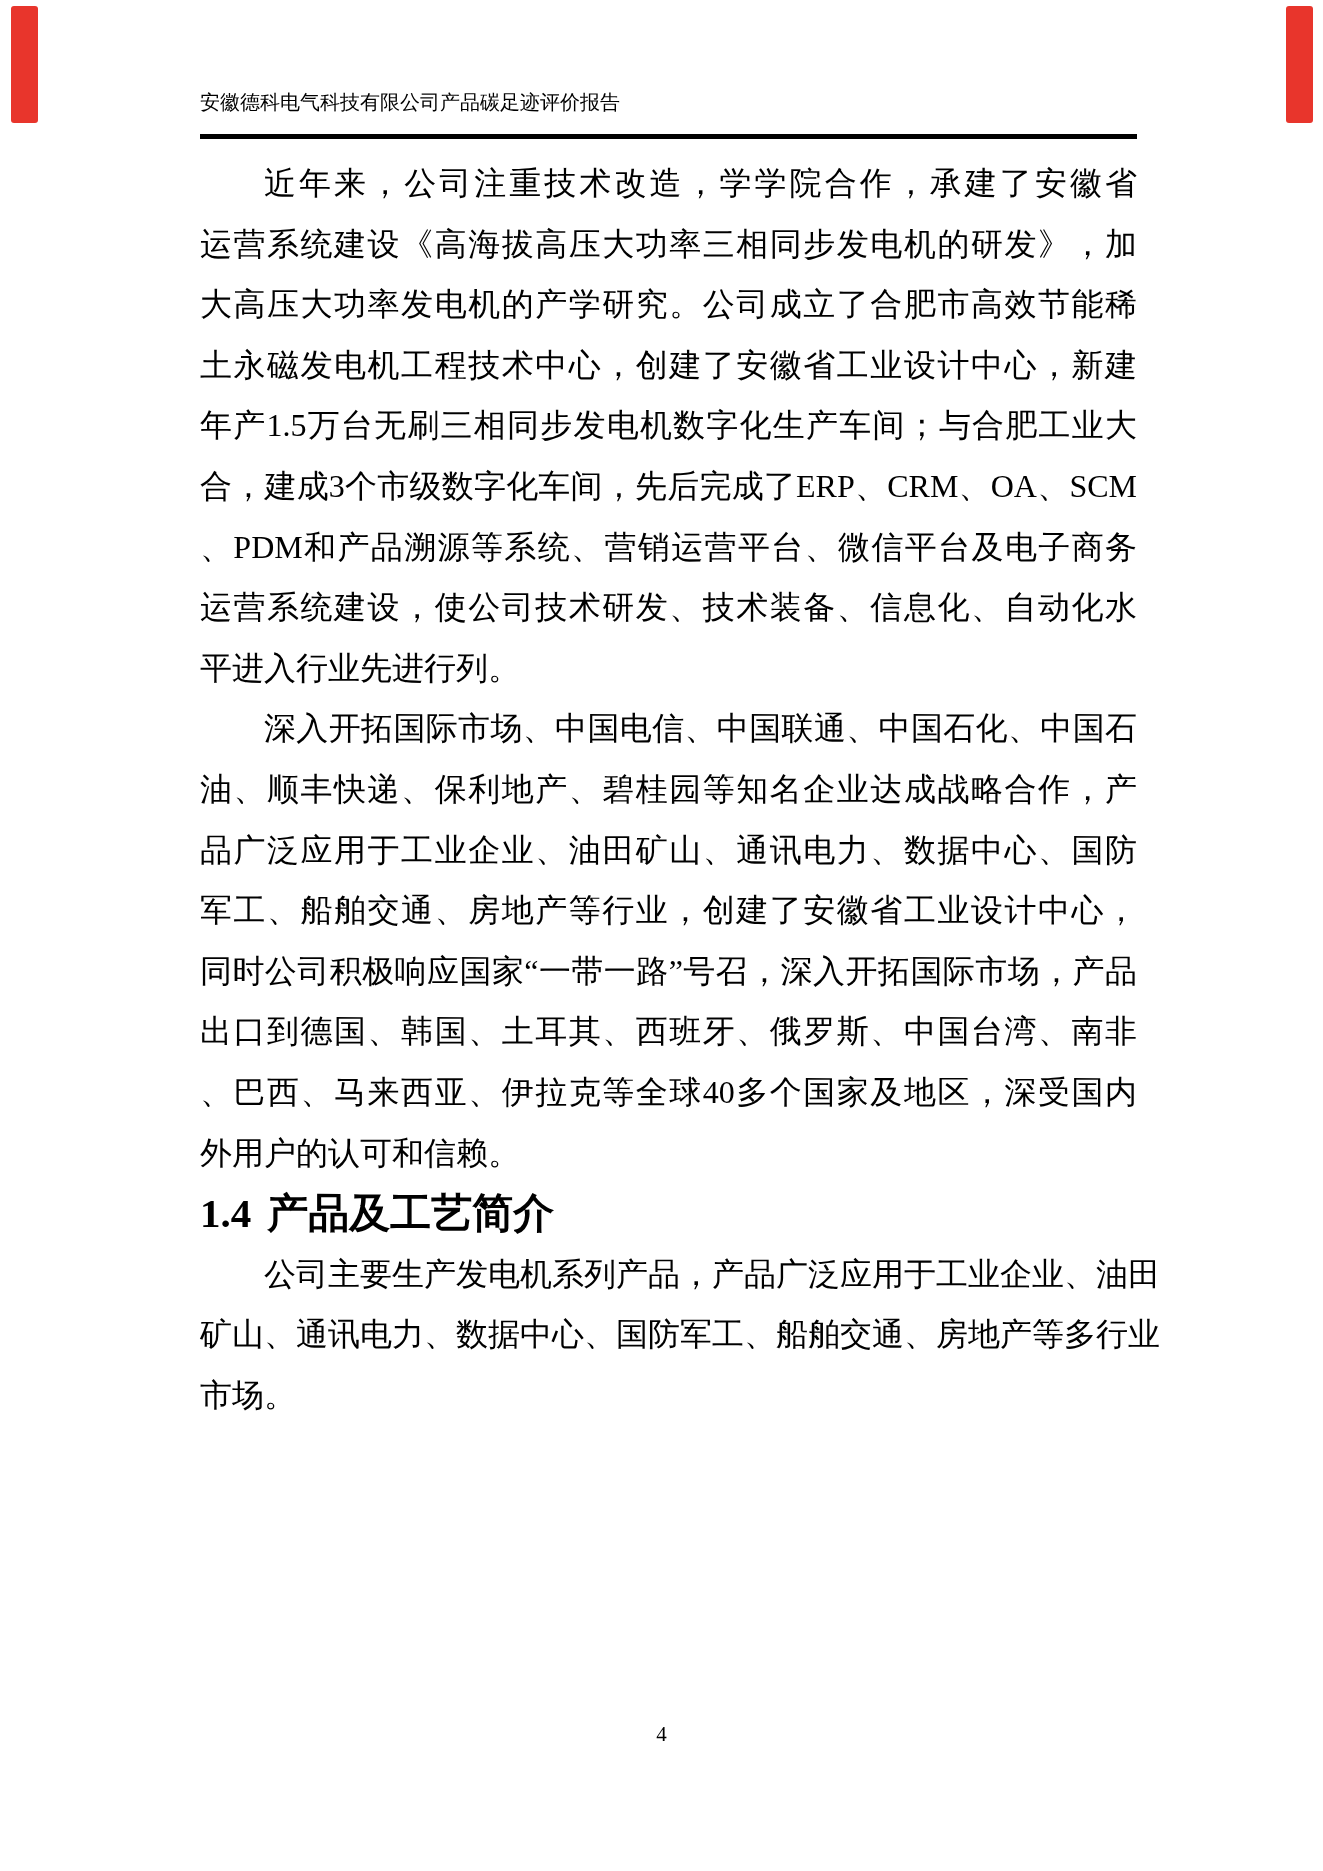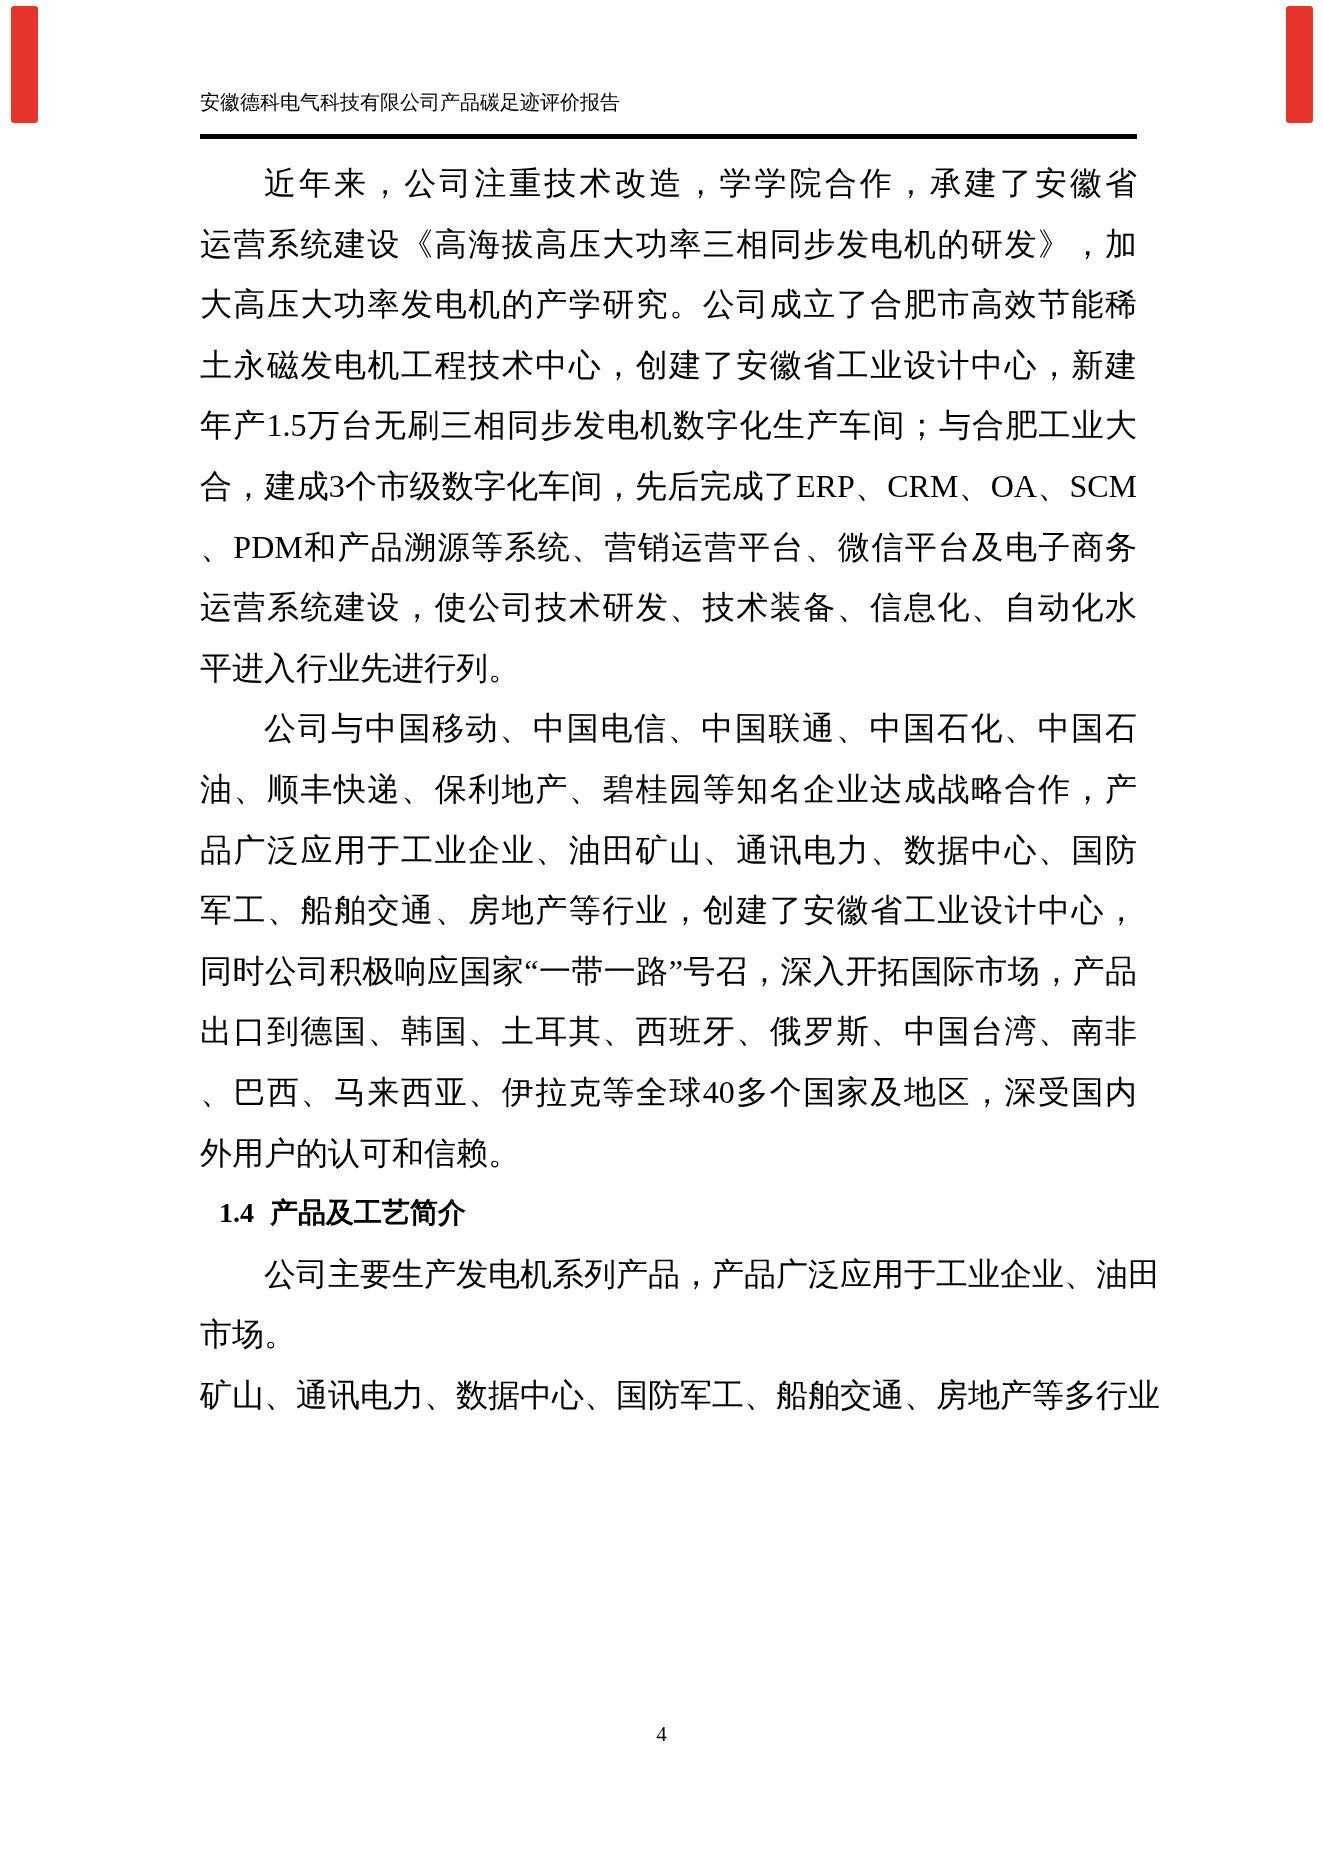--- a/index.html
+++ b/index.html
@@ -57,25 +57,24 @@
     text-align-last: justify;
     white-space: nowrap;
   }
   .line.indent { text-indent: 64px; }
   .line.last   { text-align-last: left; }
   .line.wide   { text-align-last: left; overflow: visible; }
 
   .heading {
     height: 60.6px;
     line-height: 60.6px;
-    font-size: 28px;
+    font-size: 41px;
     font-weight: bold;
     text-align: left;
     white-space: nowrap;
-    margin-left: 19px;
   }
   .heading .num { margin-right: 16px; }
 
   .footer {
     position: absolute;
     left: 0;
     top: 1722px;
     width: 1323px;
     text-align: center;
     font-size: 21px;
@@ -100,31 +99,31 @@
   <div class="content" id="body-content">
       <div class="line indent">近年来，公司注重技术改造，学学院合作，承建了安徽省</div>
       <div class="line">运营系统建设《高海拔高压大功率三相同步发电机的研发》，加</div>
       <div class="line">大高压大功率发电机的产学研究。公司成立了合肥市高效节能稀</div>
       <div class="line">土永磁发电机工程技术中心，创建了安徽省工业设计中心，新建</div>
       <div class="line">年产1.5万台无刷三相同步发电机数字化生产车间；与合肥工业大</div>
       <div class="line">合，建成3个市级数字化车间，先后完成了ERP、CRM、OA、SCM</div>
       <div class="line">、PDM和产品溯源等系统、营销运营平台、微信平台及电子商务</div>
       <div class="line">运营系统建设，使公司技术研发、技术装备、信息化、自动化水</div>
       <div class="line last">平进入行业先进行列。</div>
-      <div class="line indent">公司与中国移动、中国电信、中国联通、中国石化、中国石</div>
+      <div class="line indent">深入开拓国际市场、中国电信、中国联通、中国石化、中国石</div>
       <div class="line">油、顺丰快递、保利地产、碧桂园等知名企业达成战略合作，产</div>
       <div class="line">品广泛应用于工业企业、油田矿山、通讯电力、数据中心、国防</div>
       <div class="line">军工、船舶交通、房地产等行业，创建了安徽省工业设计中心，</div>
       <div class="line">同时公司积极响应国家“一带一路”号召，深入开拓国际市场，产品</div>
       <div class="line">出口到德国、韩国、土耳其、西班牙、俄罗斯、中国台湾、南非</div>
       <div class="line">、巴西、马来西亚、伊拉克等全球40多个国家及地区，深受国内</div>
       <div class="line last">外用户的认可和信赖。</div>
       <div class="heading"><span class="num">1.4</span><span>产品及工艺简介</span></div>
       <div class="line indent">公司主要生产发电机系列产品，产品广泛应用于工业企业、油田</div>
+      <div class="line wide">矿山、通讯电力、数据中心、国防军工、船舶交通、房地产等多行业</div>
       <div class="line last">市场。</div>
-      <div class="line wide">矿山、通讯电力、数据中心、国防军工、船舶交通、房地产等多行业</div>
     </div>
 
   <div class="footer">
     <span>4</span>
   </div>
 
 </div>
 
 </body></html>

